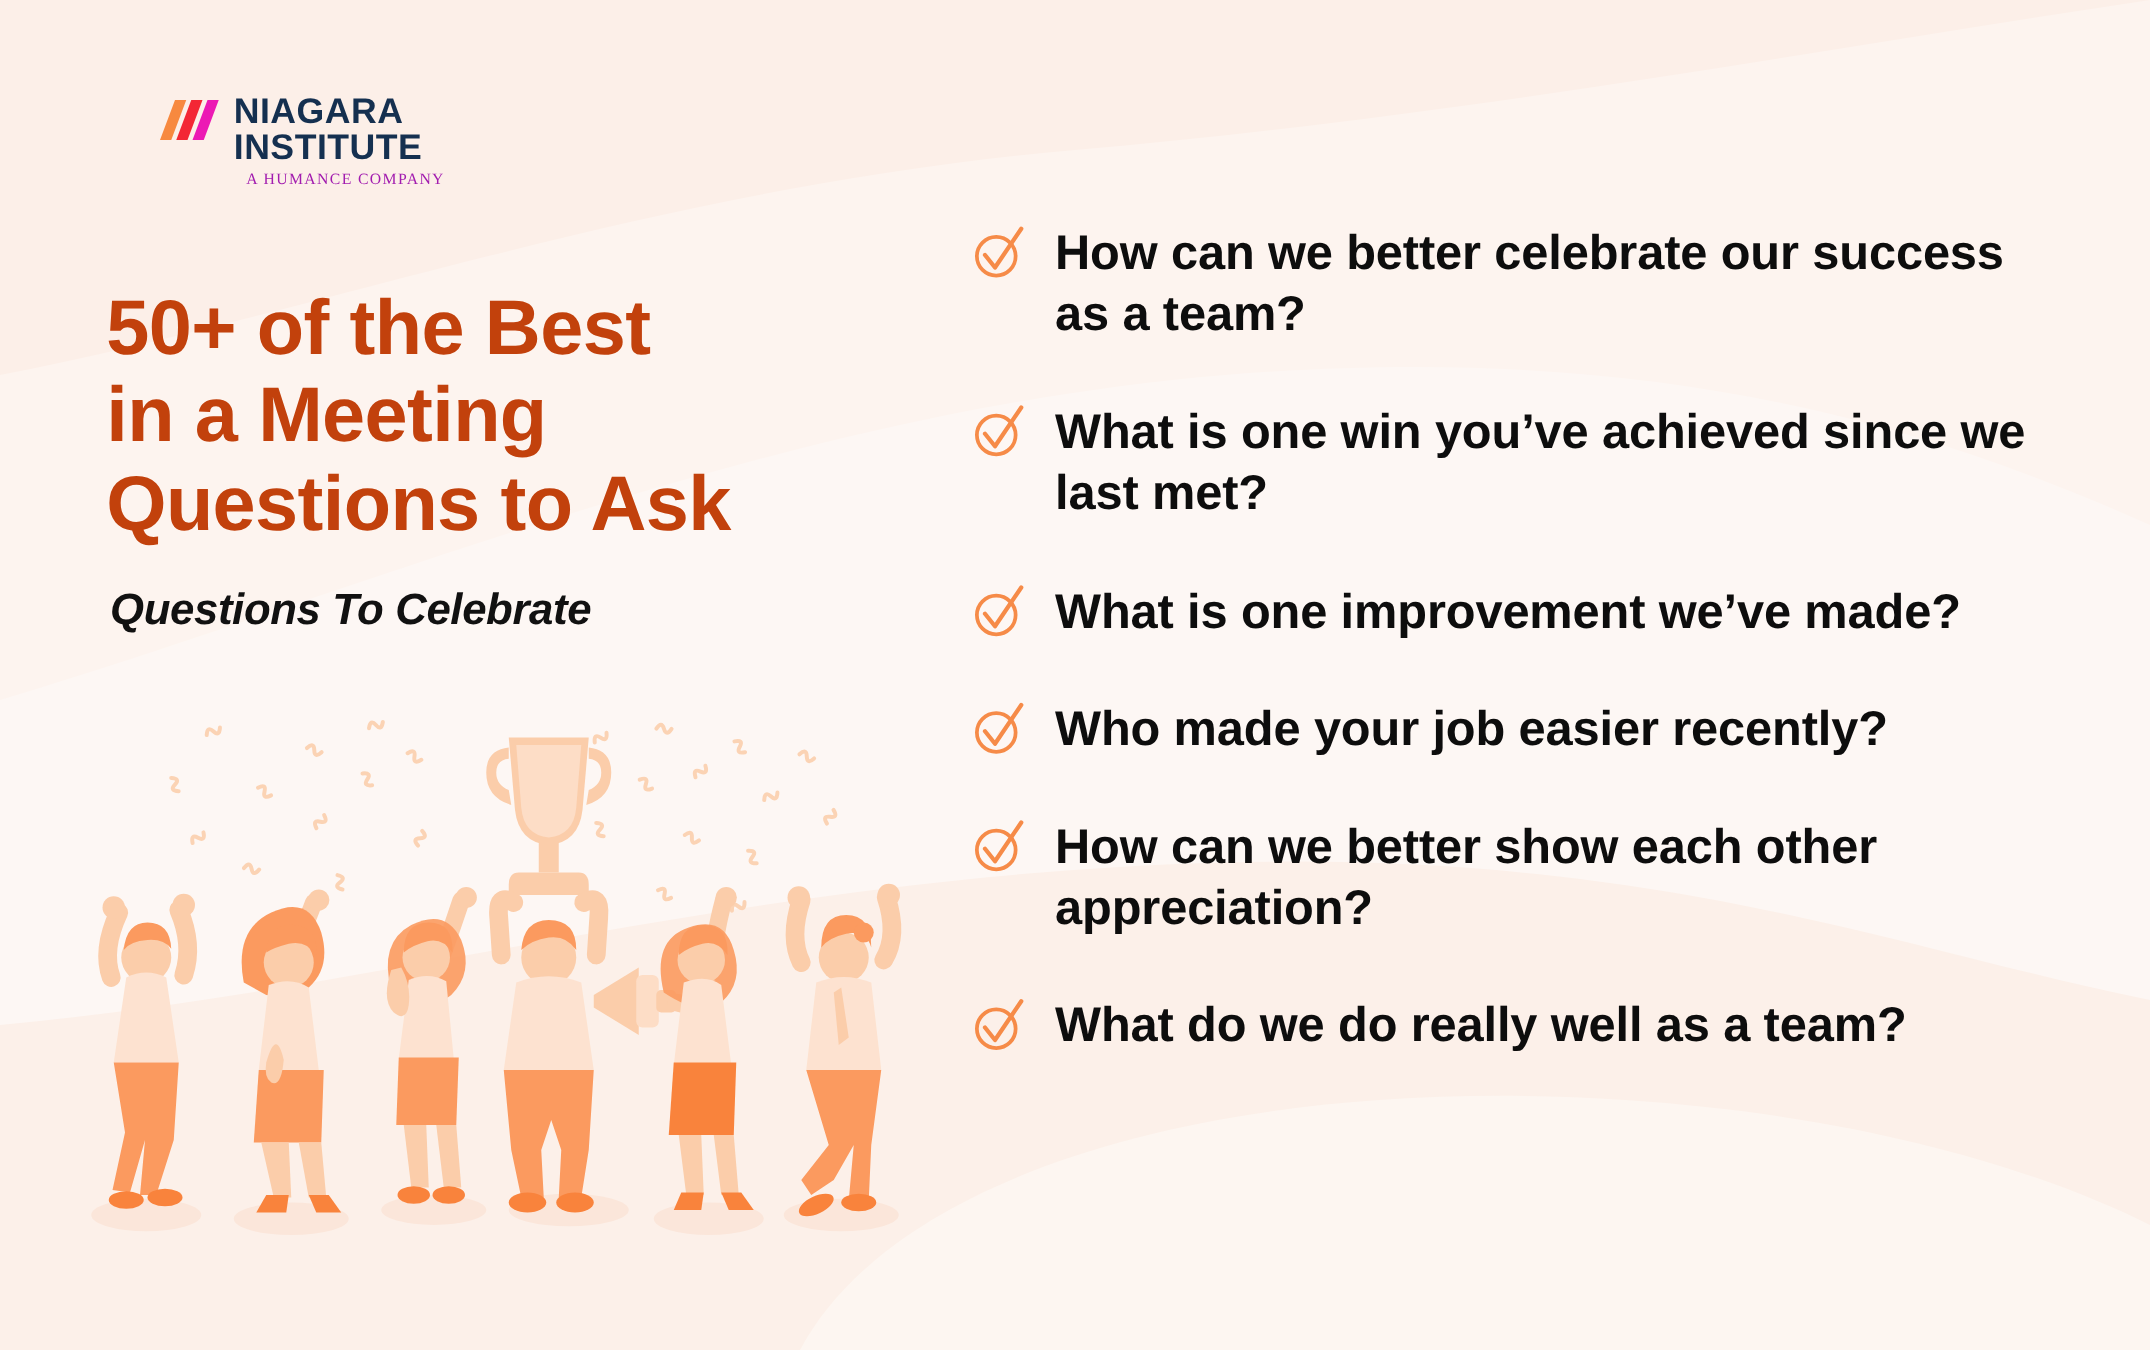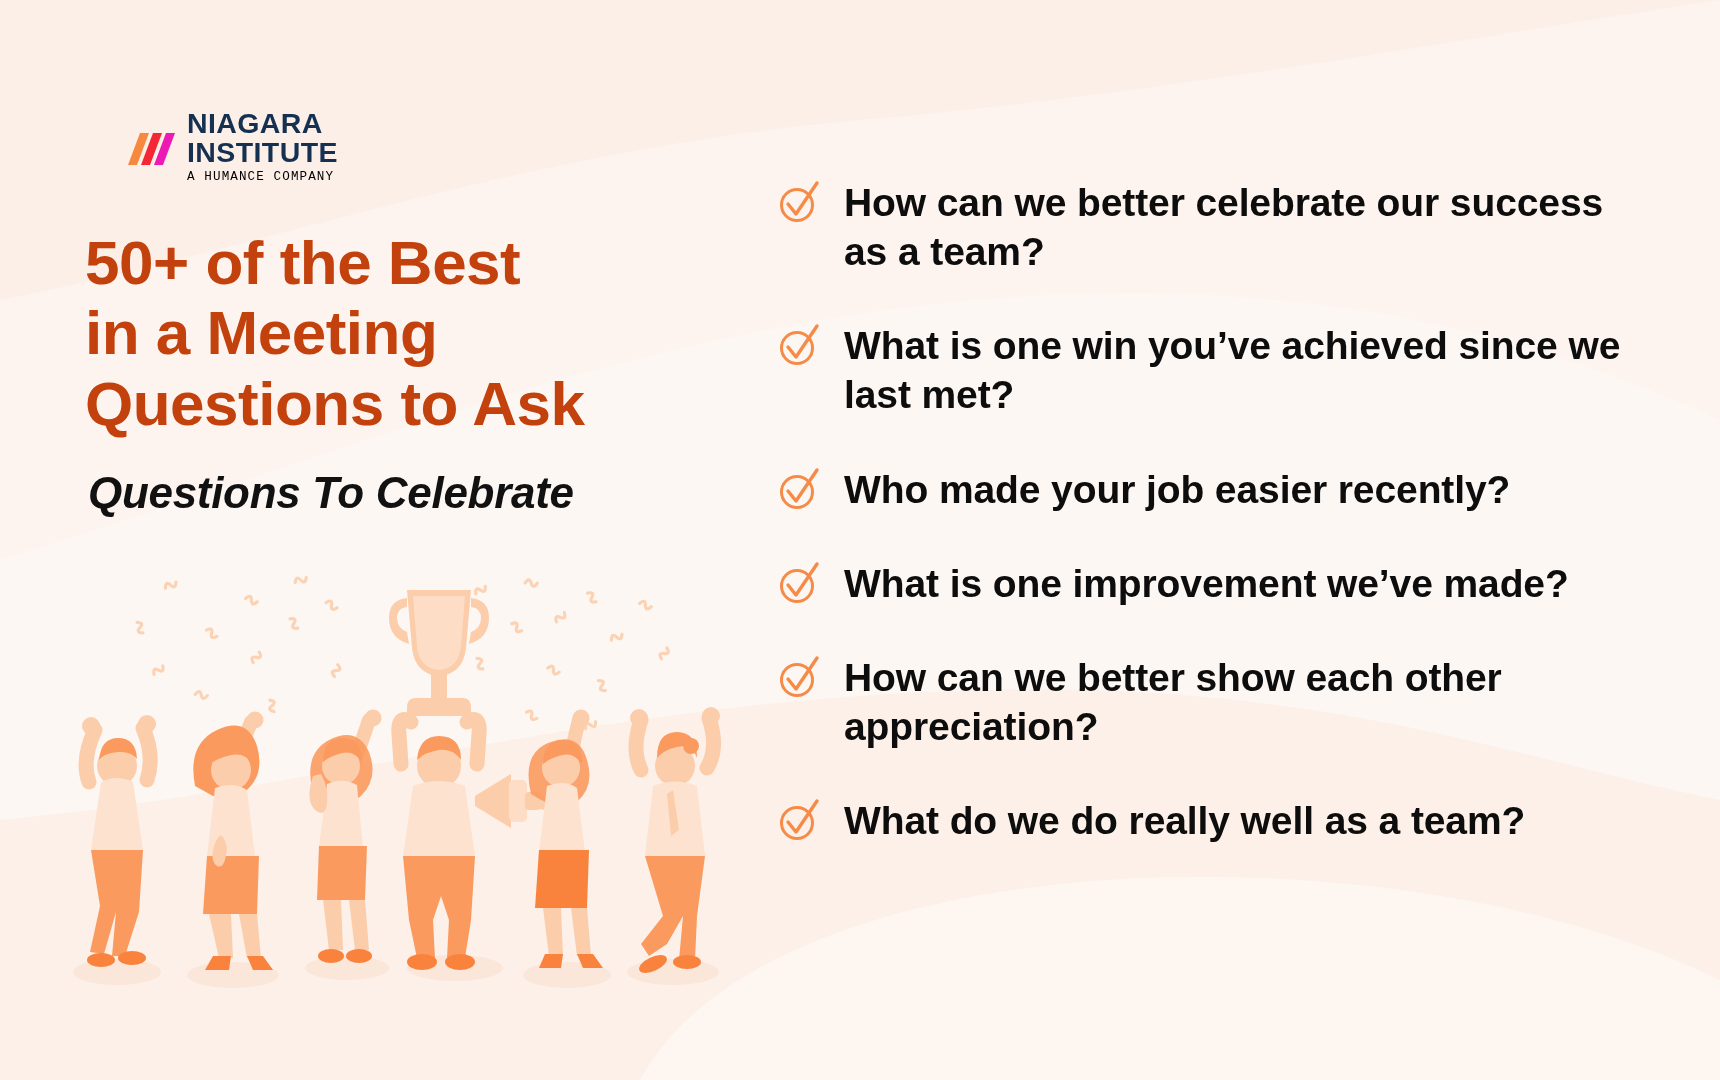--- a/index.html
+++ b/index.html
@@ -25,50 +25,51 @@
     position: absolute;
     inset: 0;
     width: 1720px;
     height: 1080px;
     z-index: 0;
   }
   
   .logo-block {
     position: absolute;
     left: 118px;
-    top: 109px;
+    top: 75px;
     z-index: 5;
     display: flex;
-    align-items: center;
+    align-items: flex-start;
     gap: 11px;
   }
   .logo-mark {
     margin-top: 5px;
     flex: 0 0 auto;
   }
   .logo-words {
     display: flex;
     flex-direction: column;
     line-height: 1;
   }
   .logo-l1, .logo-l2 {
     font-family: "Liberation Sans", sans-serif;
     font-weight: 700;
     font-size: 28.5px;
     letter-spacing: 0.4px;
     color: #153050;
     line-height: 1.02;
   }
   .logo-l3 {
-    font-family: Liberation Mono, monospace;
+    font-family: Liberation Serif, serif;
     font-weight: 400;
     font-size: 12.6px;
     letter-spacing: 1.1px;
-    color: #000000;
+    color: #a21caf;
     margin-top: 4px;
+    margin-left: 10px;
   }
   
   .headline {
     position: absolute;
     left: 85px;
     top: 186px;
     width: 640px;
     z-index: 5;
     font-family: "Liberation Sans Narrow", "Liberation Sans", sans-serif;
     font-weight: 700;
@@ -79,21 +80,21 @@
   }
   .headline .hl-line { display: block; white-space: nowrap; }
   .subhead {
     position: absolute;
     left: 88px;
     top: 468px;
     z-index: 5;
     font-family: "Liberation Sans", sans-serif;
     font-weight: 700;
     font-style: italic;
-    font-size: 44px;
+    font-size: 35px;
     letter-spacing: -0.3px;
     color: #111111;
   }
   
   .illustration {
     position: absolute;
     left: 55px;
     top: 570px;
     width: 710px;
     height: 420px;
@@ -325,29 +326,29 @@
         <path d="M10,24 L18,34 L39,3" fill="none" stroke="#f68b48" stroke-width="3.4" stroke-linecap="round" stroke-linejoin="round"></path>
       </svg>
       <div class="check-text">What is one win you’ve achieved since we last met?</div>
     </div>
 
     <div class="check-item">
       <svg class="check-icon" viewBox="0 0 42 44">
         <circle cx="19" cy="25" r="15.5" fill="none" stroke="#f68b48" stroke-width="3"></circle>
         <path d="M10,24 L18,34 L39,3" fill="none" stroke="#f68b48" stroke-width="3.4" stroke-linecap="round" stroke-linejoin="round"></path>
       </svg>
+      <div class="check-text">What is one improvement we’ve made?</div>
+    </div>
+
+    <div class="check-item">
+      <svg class="check-icon" viewBox="0 0 42 44">
+        <circle cx="19" cy="25" r="15.5" fill="none" stroke="#f68b48" stroke-width="3"></circle>
+        <path d="M10,24 L18,34 L39,3" fill="none" stroke="#f68b48" stroke-width="3.4" stroke-linecap="round" stroke-linejoin="round"></path>
+      </svg>
       <div class="check-text">Who made your job easier recently?</div>
-    </div>
-
-    <div class="check-item">
-      <svg class="check-icon" viewBox="0 0 42 44">
-        <circle cx="19" cy="25" r="15.5" fill="none" stroke="#f68b48" stroke-width="3"></circle>
-        <path d="M10,24 L18,34 L39,3" fill="none" stroke="#f68b48" stroke-width="3.4" stroke-linecap="round" stroke-linejoin="round"></path>
-      </svg>
-      <div class="check-text">What is one improvement we’ve made?</div>
     </div>
 
     <div class="check-item">
       <svg class="check-icon" viewBox="0 0 42 44">
         <circle cx="19" cy="25" r="15.5" fill="none" stroke="#f68b48" stroke-width="3"></circle>
         <path d="M10,24 L18,34 L39,3" fill="none" stroke="#f68b48" stroke-width="3.4" stroke-linecap="round" stroke-linejoin="round"></path>
       </svg>
       <div class="check-text">How can we better show each other appreciation?</div>
     </div>
 

